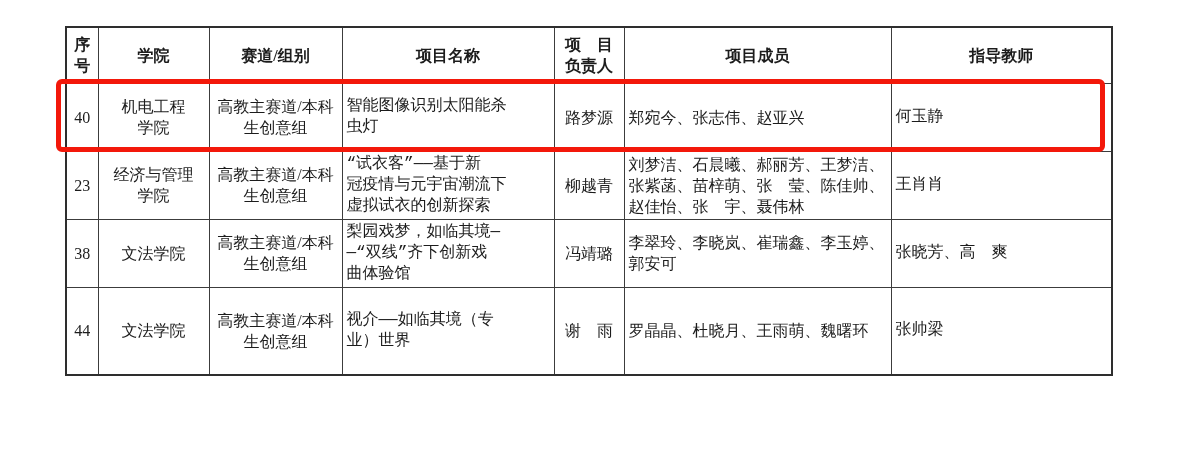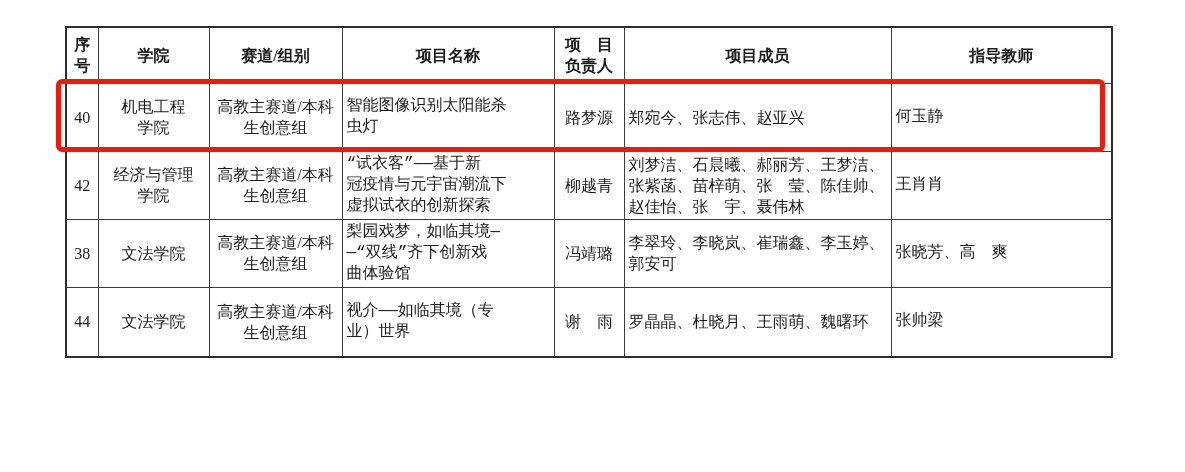--- a/index.html
+++ b/index.html
@@ -64,21 +64,21 @@
 学院</td>
     <td class="c-center">高教主赛道/本科
 生创意组</td>
     <td class="c-left cell-project">智能图像识别太阳能杀
 虫灯</td>
     <td class="c-center">路梦源</td>
     <td class="c-left cell-members">郑宛今、张志伟、赵亚兴</td>
     <td class="c-left cell-advisors">何玉静</td>
   </tr>
   <tr style="height:68px">
-    <td class="c-center">42</td>
+    <td class="c-center">23</td>
     <td class="c-center">经济与管理
 学院</td>
     <td class="c-center">高教主赛道/本科
 生创意组</td>
     <td class="c-left cell-project">“试衣客”——基于新
 冠疫情与元宇宙潮流下
 虚拟试衣的创新探索</td>
     <td class="c-center">柳越青</td>
     <td class="c-left cell-members">刘梦洁、石晨曦、郝丽芳、王梦洁、
 张紫菡、苗梓萌、张　莹、陈佳帅、
@@ -91,21 +91,21 @@
     <td class="c-center">高教主赛道/本科
 生创意组</td>
     <td class="c-left cell-project">梨园戏梦，如临其境—
 —“双线”齐下创新戏
 曲体验馆</td>
     <td class="c-center">冯靖璐</td>
     <td class="c-left cell-members">李翠玲、李晓岚、崔瑞鑫、李玉婷、
 郭安可</td>
     <td class="c-left cell-advisors">张晓芳、高　爽</td>
   </tr>
-  <tr style="height:70px">
+  <tr style="height:88px">
     <td class="c-center">44</td>
     <td class="c-center">文法学院</td>
     <td class="c-center">高教主赛道/本科
 生创意组</td>
     <td class="c-left cell-project">视介——如临其境（专
 业）世界</td>
     <td class="c-center">谢　雨</td>
     <td class="c-left cell-members">罗晶晶、杜晓月、王雨萌、魏曙环</td>
     <td class="c-left cell-advisors">张帅梁</td>
   </tr>

